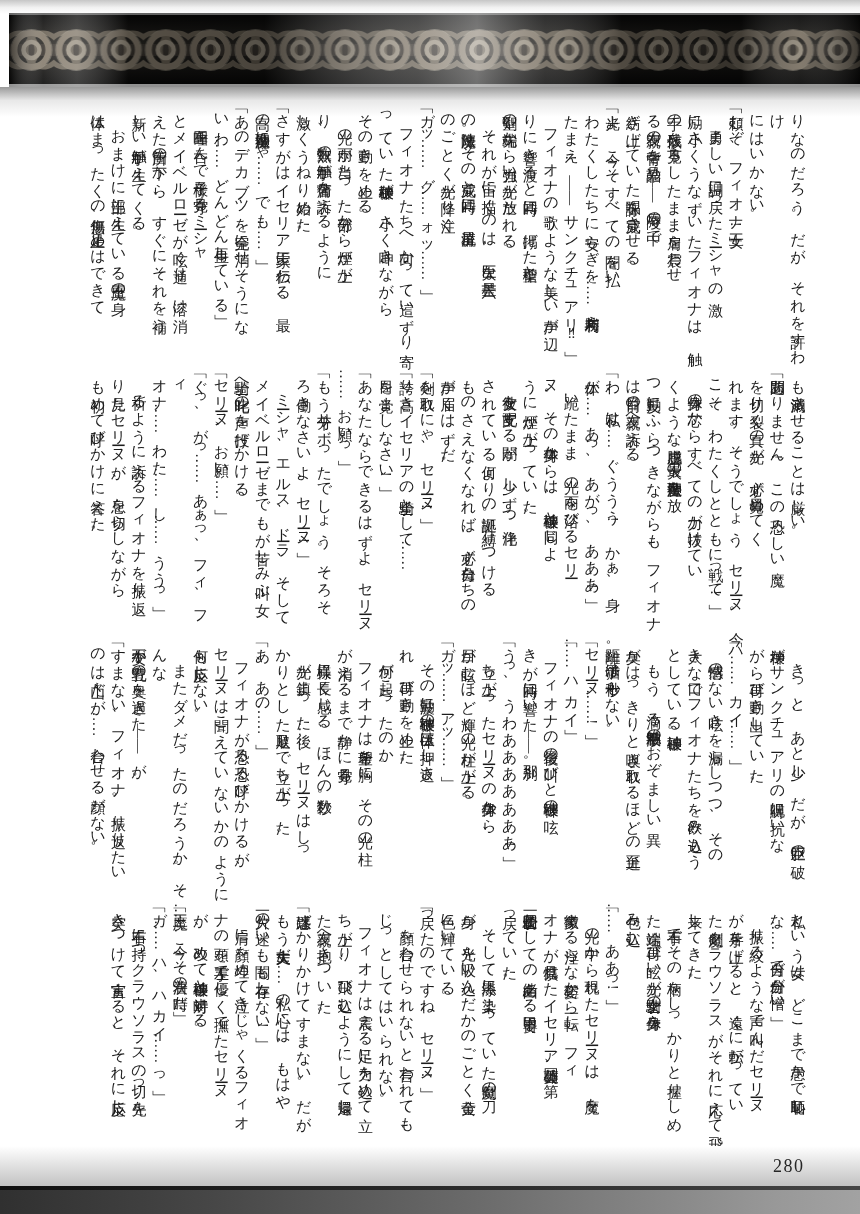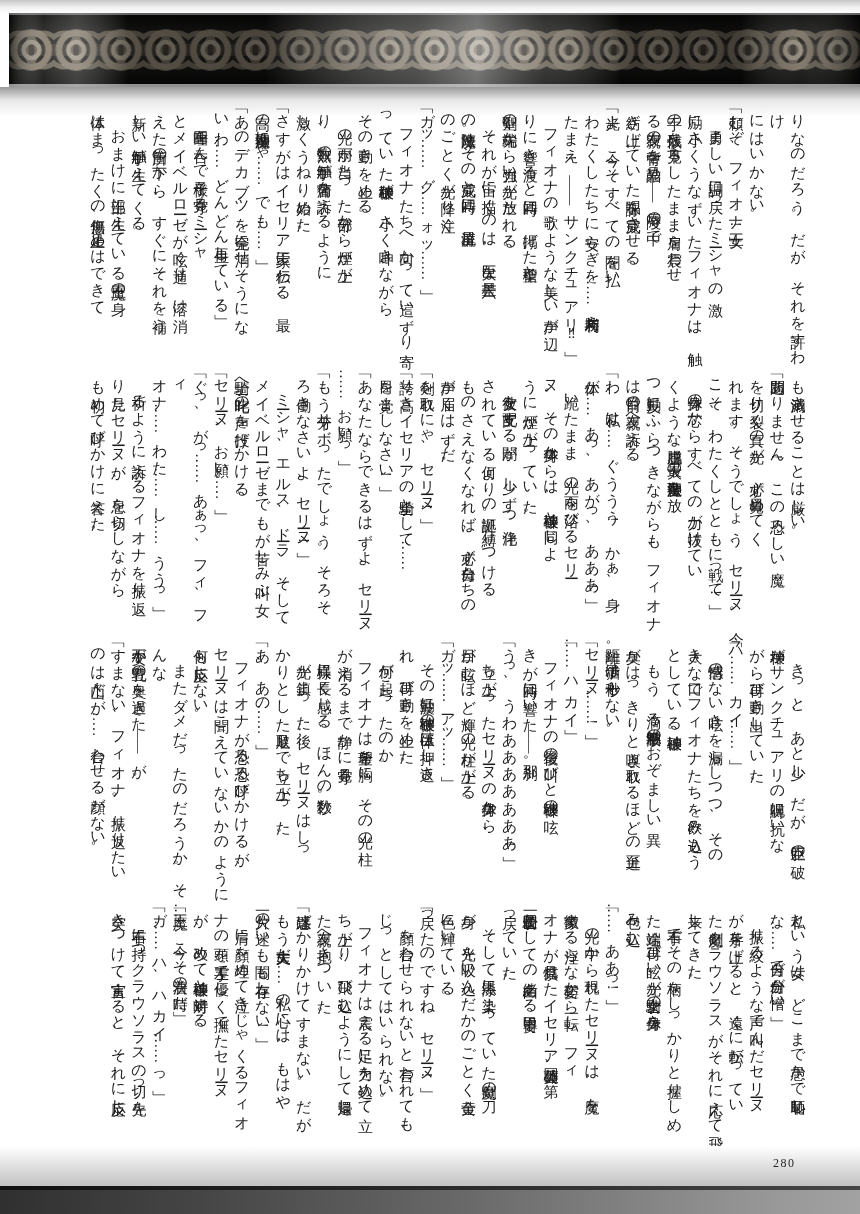--- a/index.html
+++ b/index.html
@@ -15,21 +15,21 @@
         writing-mode:vertical-rl;text-orientation:mixed;
         font-size:15px;line-height:20.6px;letter-spacing:0;}
   .band .tcol{margin:0;padding:0;}
   #band1{top:104px;}
   #band2{top:369px;}
   #band3{top:638px;}
   #band4{top:903px;}
   .footer-fade{position:absolute;left:0;top:1146px;width:860px;height:40px;
         background:linear-gradient(#ffffff,#c2c2c2);}
   .page-number{position:absolute;left:773px;top:1156px;width:64px;
-        font-size:12px;letter-spacing:1.5px;color:#262626;}
+        font-size:18px;letter-spacing:1.5px;color:#262626;}
   .footer-line{position:absolute;left:0;top:1186px;width:860px;height:4px;
         background:linear-gradient(to right,#101010,#2e2e2e 60%,#454545);}
   .footer-band{position:absolute;left:0;top:1190px;width:860px;height:24px;
         background:linear-gradient(to right,#303030,#474747 25%,#6a6a6a 55%,#989898 90%,#a2a2a2);}
 </style>
 </head>
 <body>
 
 <div class="page">
 

